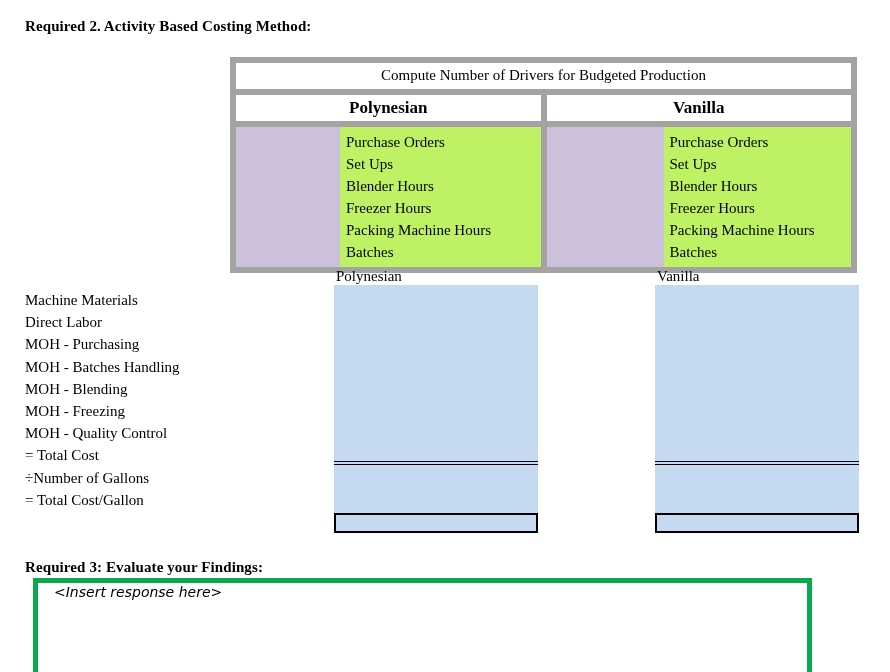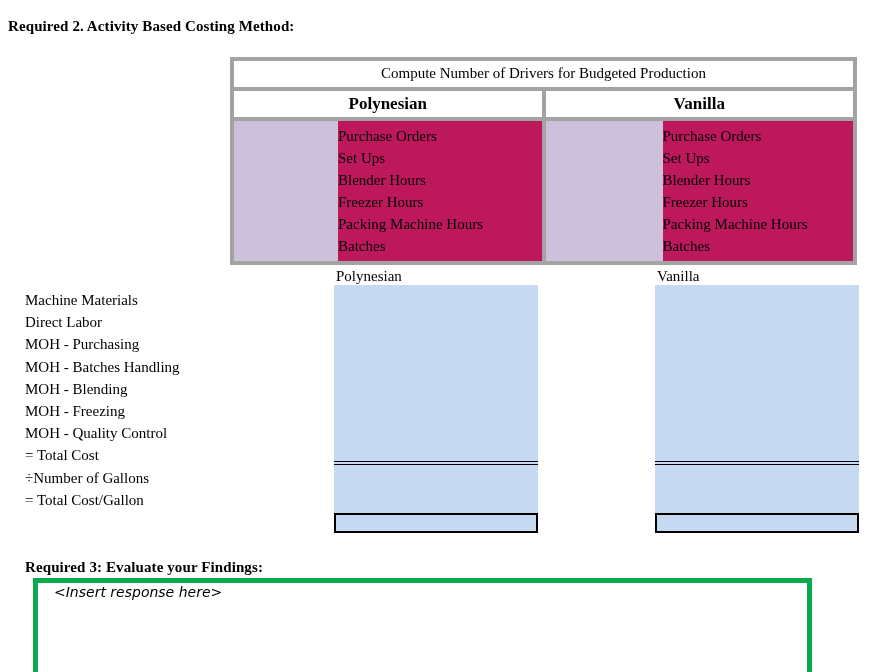--- a/index.html
+++ b/index.html
@@ -20,34 +20,34 @@
   
   .section-heading {
     position: absolute;
     font-family: "Liberation Serif", "DejaVu Serif", serif;
     font-weight: bold;
     font-size: 15px;
     line-height: 18px;
     white-space: nowrap;
     letter-spacing: 0.1px;
   }
-  #req2-heading { left: 8px; top: 17px; }
+  #req2-heading { left: 25px; top: 17px; }
   #req3-heading { left: 25px; top: 558px; }
 
   
   #drivers-table {
     position: absolute;
     left: 230px;
     top: 57px;
     width: 627px;
     border-collapse: collapse;
     table-layout: fixed;
   }
   #drivers-table td {
-    border: 4px solid #a3a3a3;
+    border: 6px solid #a3a3a3;
     padding: 0;
     vertical-align: top;
     margin-left: 46px;
   }
   .dt-title-cell {
     text-align: center;
     font-size: 15px;
     line-height: 21px;
     padding: 2px 0 3px 0 !important;
     height: 21px;
@@ -68,22 +68,22 @@
     flex-direction: row;
     align-items: stretch;
   }
   .dt-fill {
     width: 104px;
     flex: 0 0 104px;
     background: #ccc0da;
   }
   .dt-driver-list {
     flex: 1 1 auto;
-    background: #be185d;
-    padding: 4px 0 4px 0;
+    background: #bef264;
+    padding: 4px 0 4px 6px;
   }
   .dt-driver-item {
     font-size: 15px;
     line-height: 22px;
     white-space: nowrap;
   }
   .dt-fill-v {
     width: 117px;
     flex: 0 0 117px;
     background: #ccc0da;

